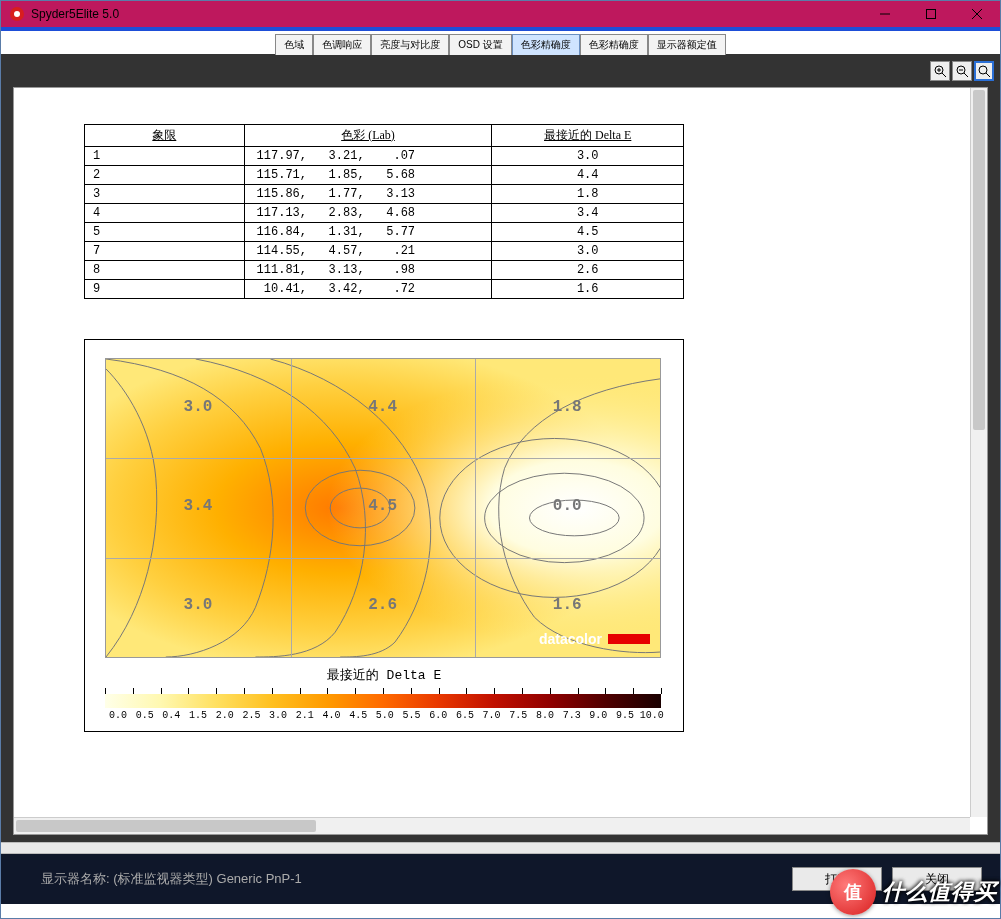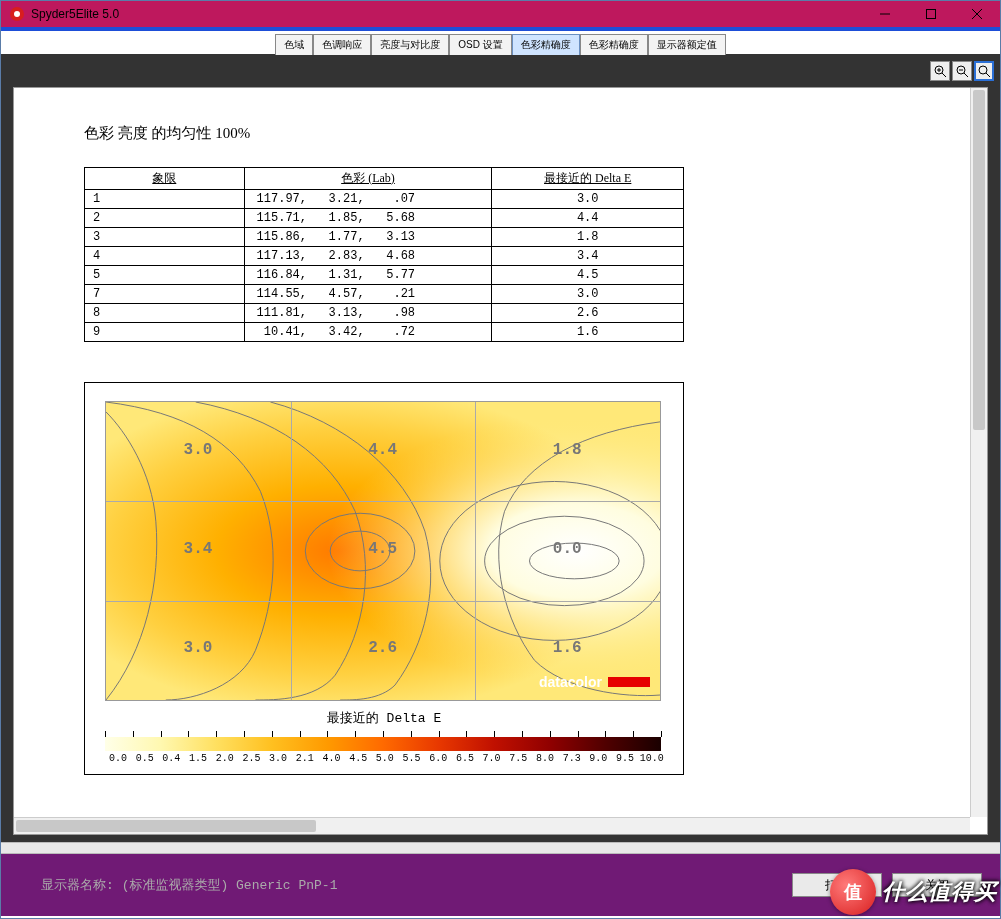--- a/index.html
+++ b/index.html
@@ -71,23 +71,22 @@
   .cb-tickmarks { width:556px; height:6px; position:relative; }
   .cb-tickmarks i { position:absolute; top:0; width:1px; height:6px; background:#000; }
   
   .vscroll { position:absolute; right:0; top:0; bottom:17px; width:17px; background:#f0f0f0; border-left:1px solid #ccc; }
   .vscroll .thumb { position:absolute; left:2px; right:2px; top:2px; height:340px; background:#c8c8c8; border-radius:2px; }
   .hscroll { position:absolute; left:0; right:17px; bottom:0; height:17px; background:#f0f0f0; border-top:1px solid #ccc; }
   .hscroll .thumb { position:absolute; top:2px; bottom:2px; left:2px; width:300px; background:#c8c8c8; border-radius:2px; }
   
   .separator { height:12px; background:#e8e8e8; border-top:1px solid #bbb; border-bottom:1px solid #bbb; }
   .footer {
-    height: 62px; background:#701a75; color:#aaa; display:flex; align-items:center;
+    height: 50px; background:#0f172a; color:#aaa; display:flex; align-items:center;
     padding: 0 18px 0 40px;
-    font-family: Liberation Mono, monospace;
   }
   .footer .label { font-size:13px; }
   .footer .spacer { flex:1; }
   .footer .btn {
     width: 90px; height:24px; background:#eaeaea; color:#000; border:1px solid #888;
     display:flex; align-items:center; justify-content:center; margin-left:10px; font-size:12px;
   }
   
   .watermark { position:absolute; right:4px; bottom:4px; display:flex; align-items:center; gap:6px; pointer-events:none; }
   .watermark .badge { width:46px; height:46px; border-radius:50%; background:radial-gradient(circle at 35% 35%, #ff7a7a, #d81e1e); display:flex; align-items:center; justify-content:center; color:#fff; font-size:18px; font-weight:bold; box-shadow:0 1px 4px rgba(0,0,0,.4); }
@@ -150,21 +149,20 @@
     <div class="zbtn active">
         <svg width="14" height="14">
           <circle cx="6" cy="6" r="4" fill="none" stroke="#000"></circle>
           <line x1="9" y1="9" x2="13" y2="13" stroke="#000"></line>
         </svg>
       </div>
   </div>
 
   <div class="page">
     <div class="page-inner">
-      <div class="report-title">色彩 亮度 的均匀性 100%</div>
 
       <table class="dt">
         <thead>
             <tr>
           <th>象限</th>
           <th>色彩 (Lab)</th>
           <th>最接近的 Delta E</th>
         </tr>
           </thead>
         <tbody id="dt-body">

